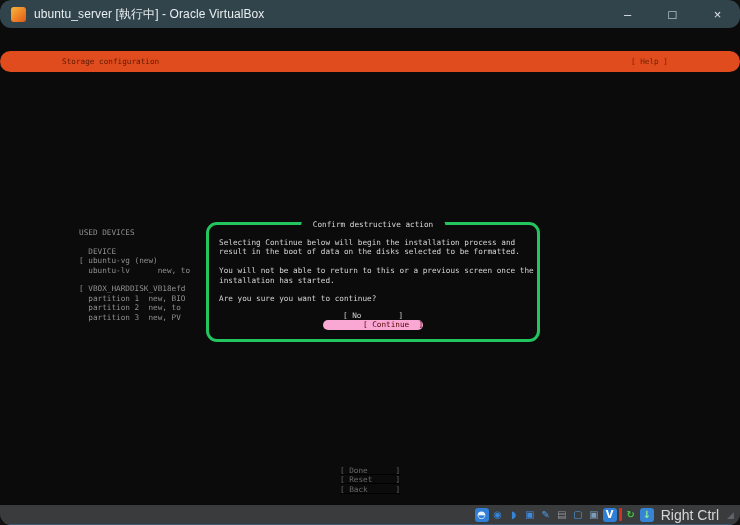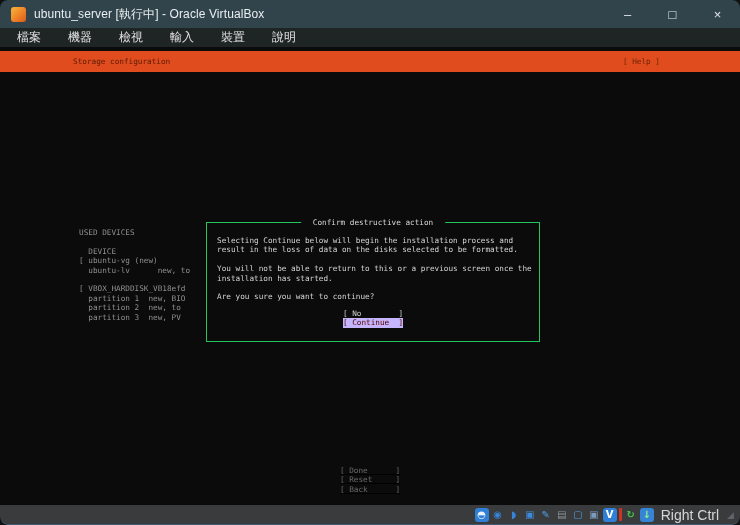--- a/index.html
+++ b/index.html
@@ -1,15 +1,15 @@
 <!DOCTYPE html>
 <html><head>
 <meta charset="utf-8">
 <style>
-  * { margin:0; padding:0; box-sizing:border-box; }
+  * { margin:0; padding:0; box-sizing:border-box;border-radius:11px; }
   html,body { width:740px; height:525px; background:#111; font-family:"Liberation Sans", sans-serif; }
   .window { position:relative; width:740px; height:525px; background:#0b0b0b; border-radius:8px; overflow:hidden; }
 
   
   .titlebar { position:absolute; left:0; top:0; width:740px; height:28px; background:#31444c; display:flex; align-items:center; }
   .app-icon { width:15px; height:15px; margin:0 8px 0 11px; border-radius:3px;
               background:linear-gradient(135deg,#f6b73c 0%,#ef8126 55%,#d95b1d 100%); flex:0 0 auto; }
   .win-title { color:#e9eef0; font-size:12px; letter-spacing:.1px; }
   .win-controls { margin-left:auto; display:flex; height:100%; }
   .win-btn { width:45px; height:100%; display:flex; align-items:center; justify-content:center;
@@ -17,37 +17,37 @@
 
   
   .menubar { position:absolute; left:0; top:28px; width:740px; height:19px; background:#1f2424;
              display:flex; align-items:center; padding-left:17px; gap:27px; }
   .menu-item { color:#e4e4e4; font-size:12px; }
 
   
   .screen { position:absolute; left:0; top:47px; width:740px; height:458px; background:#0b0b0b;
             font-family:"DejaVu Sans Mono", monospace; font-size:7.7px; line-height:9.4px; }
   .topbar { position:absolute; left:0; top:4px; width:740px; height:21px; background:#e04c1d; }
-  .topbar-title { position:absolute; left:73px; top:6px; color:#5c1a06; white-space:pre; }
-  .topbar-help  { position:absolute; right:80px; top:6px; color:#6e2408; white-space:pre; }
+  .topbar-title { position:absolute; left:62px; top:6px; color:#5c1a06; white-space:pre; }
+  .topbar-help  { position:absolute; right:72px; top:6px; color:#6e2408; white-space:pre; }
 
   pre.tblock { position:absolute; white-space:pre; color:#a6a6a6; }
   #fs-block   { left:79px; top:24px;  }
   #avail-block{ left:79px; top:89px;  }
   #used-block { left:79px; top:181px; color:#8f8f8f; }
 
   
   .dialog { position:absolute; left:206px; top:175px; width:334px; height:120px;
-            background:#0b0b0b; border:1px solid #22c55e; }
+            background:#0b0b0b; border:3px solid #22c55e; }
   .dialog-title { position:absolute; top:-5px; left:50%; transform:translateX(-50%);
                   background:#0b0b0b; padding:0 7px; color:#d8d8d8; white-space:pre; }
   .dialog-body { position:absolute; left:10px; top:13px; white-space:pre; color:#d4d4d4; }
   .dialog-buttons { position:absolute; left:0; top:86px; width:100%; text-align:center; }
   .tui-btn { display:block; width:fit-content; margin:0 auto; white-space:pre; color:#cfcfcf; }
-  .tui-btn.danger { background:#c4b5fd; color:#570000; }
+  .tui-btn.danger { background:#f9a8d4; color:#570000;padding-left:40px; }
 
   
   .footer-btns { position:absolute; left:0; top:419px; width:100%; text-align:left;text-decoration:underline; }
   .footer-btns .tui-btn { color:#696969; }
 
   
   .statusbar { position:absolute; left:0; bottom:0; width:740px; height:20px; background:#3a3b3d;
                border-radius:0 0 8px 8px; border-bottom:1px solid #3a5a74;
                display:flex; align-items:center; justify-content:flex-end; padding-right:5px; gap:2px; }
   .vb-icon { width:14px; height:14px; border-radius:3px; display:inline-flex; align-items:center;
@@ -64,28 +64,20 @@
   <div class="titlebar">
     <span class="app-icon"></span>
     <span class="win-title">ubuntu_server [執行中] - Oracle VirtualBox</span>
     <div class="win-controls">
       <span class="win-btn">–</span>
       <span class="win-btn">□</span>
       <span class="win-btn">×</span>
     </div>
   </div>
 
-  <div class="menubar">
-    <span class="menu-item">檔案</span>
-    <span class="menu-item">機器</span>
-    <span class="menu-item">檢視</span>
-    <span class="menu-item">輸入</span>
-    <span class="menu-item">裝置</span>
-    <span class="menu-item">說明</span>
-  </div>
 
   <div class="screen">
 
     <div class="topbar">
       <span class="topbar-title">Storage configuration</span>
       <span class="topbar-help">[ Help ]</span>
     </div>
 
     <pre class="tblock" id="used-block">USED DEVICES
 
@@ -94,21 +86,21 @@
   ubuntu-lv      new, to
 
 [ VBOX_HARDDISK_VB18efd
   partition 1  new, BIO
   partition 2  new, to
   partition 3  new, PV</pre>
 
     <div class="dialog">
       <span class="dialog-title"> Confirm destructive action </span>
       <pre class="dialog-body">Selecting Continue below will begin the installation process and
-result in the loss of data on the disks selected to be formatted.
+result in the boot of data on the disks selected to be formatted.
 
 You will not be able to return to this or a previous screen once the
 installation has started.
 
 Are you sure you want to continue?</pre>
       <div class="dialog-buttons">
         <span class="tui-btn">[ No        ]</span>
         <span class="tui-btn danger">[ Continue  ]</span>
       </div>
     </div>

